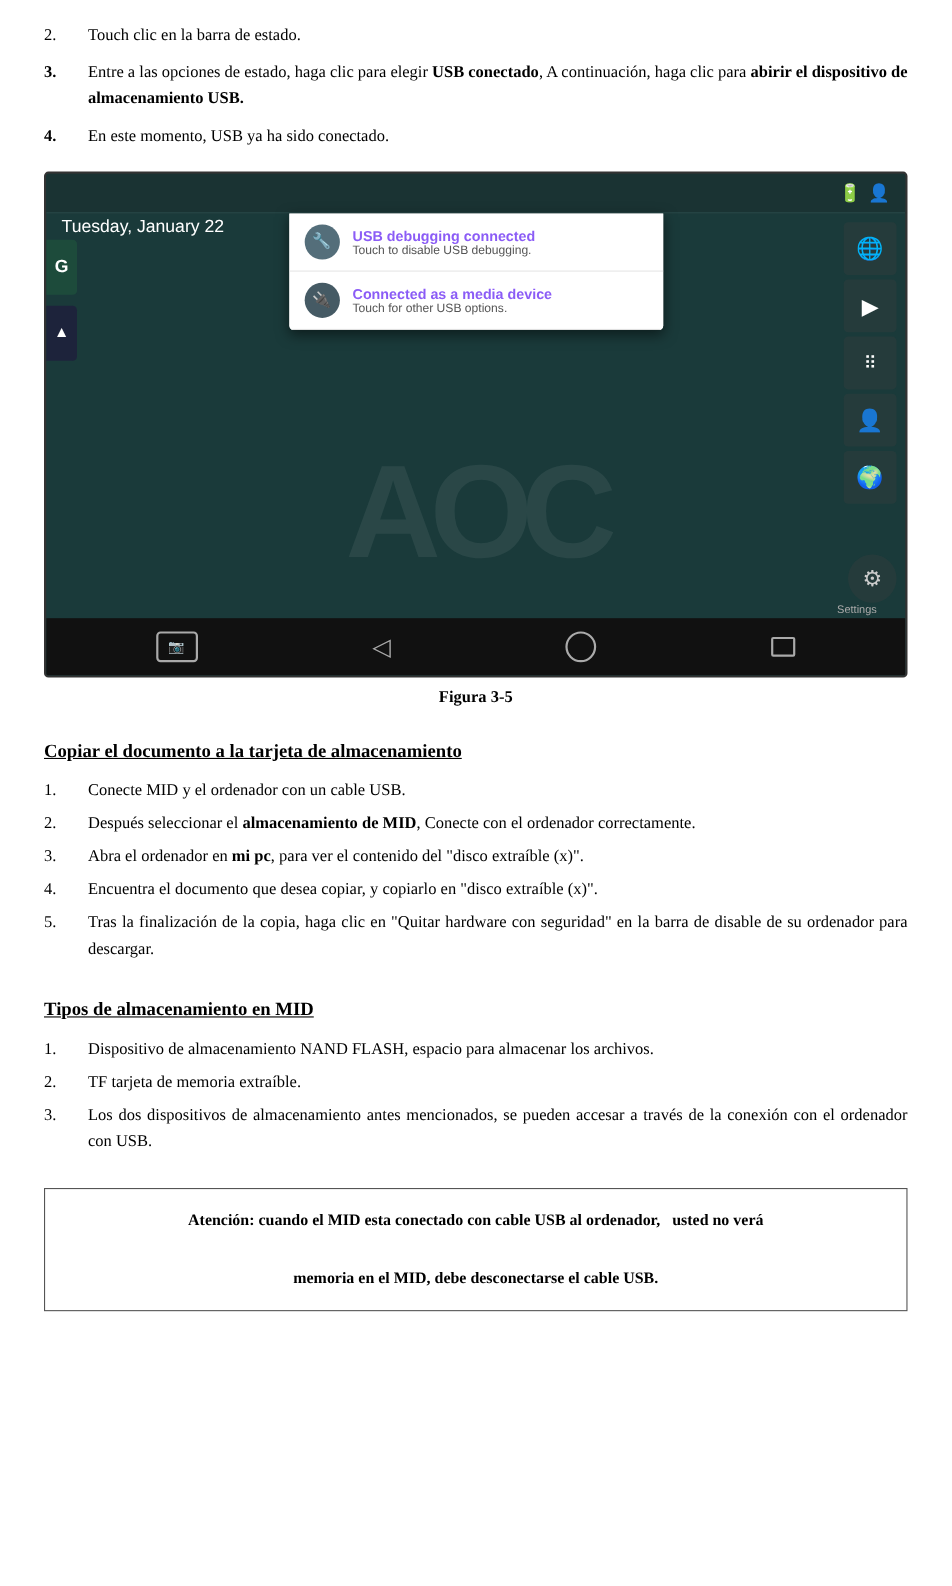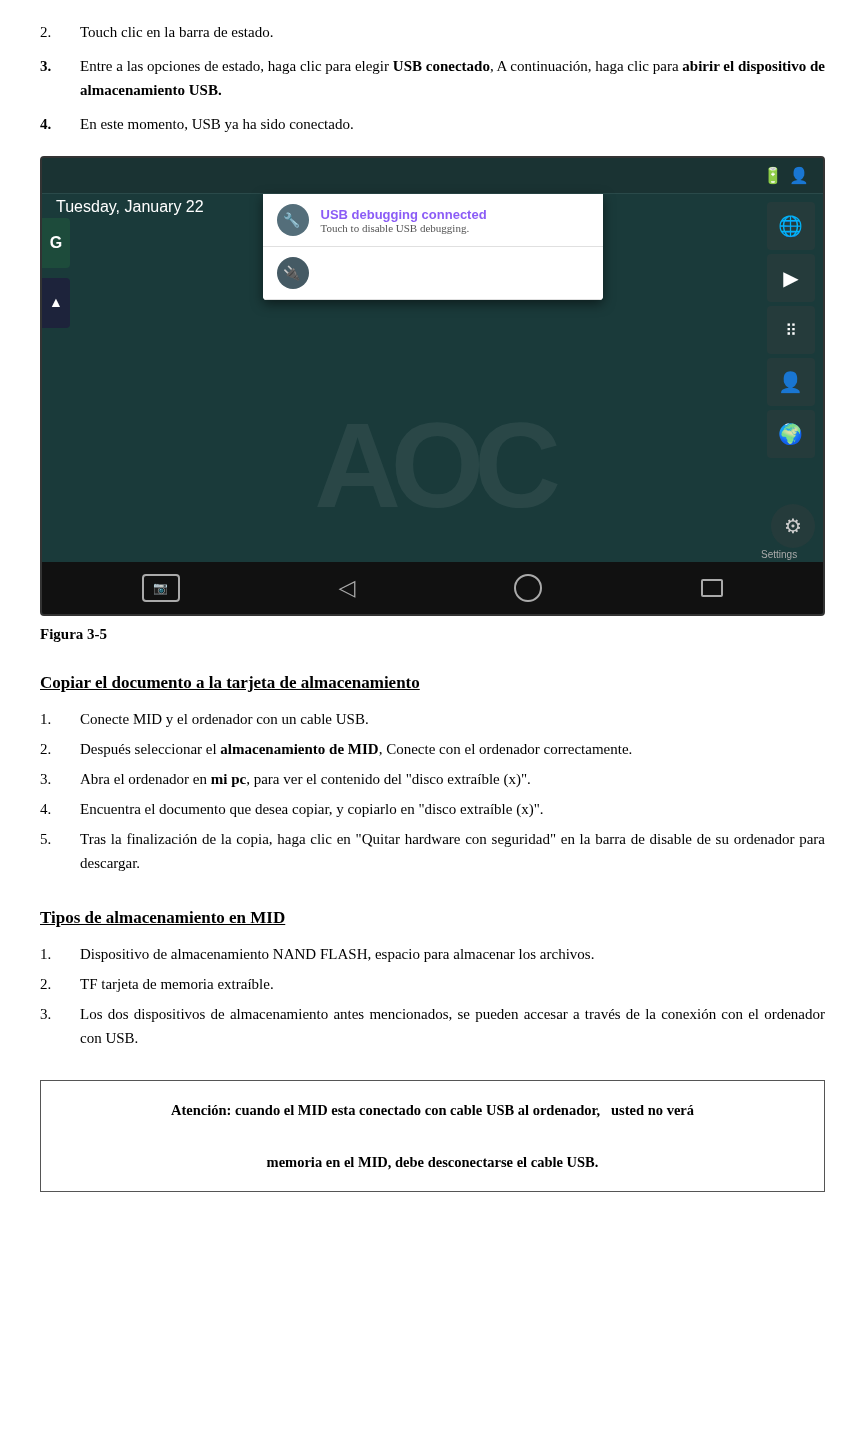--- a/index.html
+++ b/index.html
@@ -100,21 +100,21 @@
       display: flex;
       align-items: center;
       justify-content: center;
       margin-right: 12px;
       flex-shrink: 0;
       color: #fff;
       font-size: 14px;
     }
     .notif-text-block { flex: 1; }
     .notif-title { font-size: 13px; font-weight: bold; color: #8b5cf6; font-family: Arial, sans-serif; }
-    .notif-sub { font-size: 11px; color: #555; font-family: Liberation Serif, serif; }
+    .notif-sub { font-size: 11px; color: #555; font-family: Liberation Sans, sans-serif; }
 
     
     .aoc-logo {
       position: absolute;
       bottom: 80px;
       left: 50%;
       transform: translateX(-50%);
       font-size: 120px;
       font-weight: 900;
       color: rgba(255,255,255,0.07);
@@ -231,21 +231,21 @@
       border-radius: 0 4px 4px 0;
       display: flex;
       align-items: center;
       justify-content: center;
       color: #fff;
       font-size: 14px;
     }
 
     
     .figure-caption {
-      text-align: left;
+      text-align: center;
       font-weight: bold;
       margin-bottom: 30px;
       font-size: 15px;
     }
 
     
     .section-heading {
       font-size: 17px;
       font-weight: bold;
       margin-top: 10px;
@@ -321,20 +321,24 @@
         <div class="notif-text-block">
           <div class="notif-title">USB debugging connected</div>
           <div class="notif-sub">Touch to disable USB debugging.</div>
         </div>
       </div>
 
       <div class="notification-item">
         <div class="notif-icon" style="background:#455a64;">
           🔌
         </div>
+        <div class="notif-text-block">
+          <div class="notif-title">Connected as a media device</div>
+          <div class="notif-sub">Touch for other USB options.</div>
+        </div>
       </div>
     </div>
 
     <div class="left-g-icon">G</div>
 
     <div class="left-bell-icon">▲</div>
 
     <div class="aoc-logo">AOC</div>
 
     <div class="right-sidebar">

